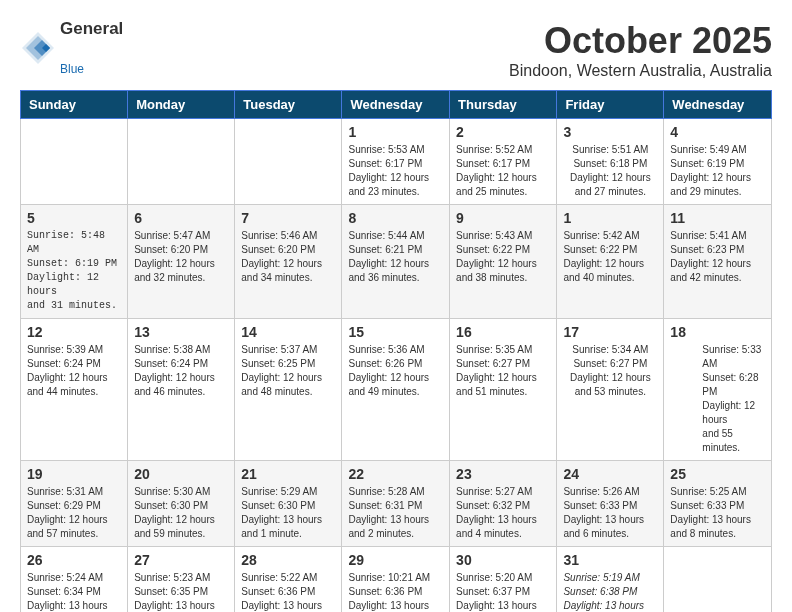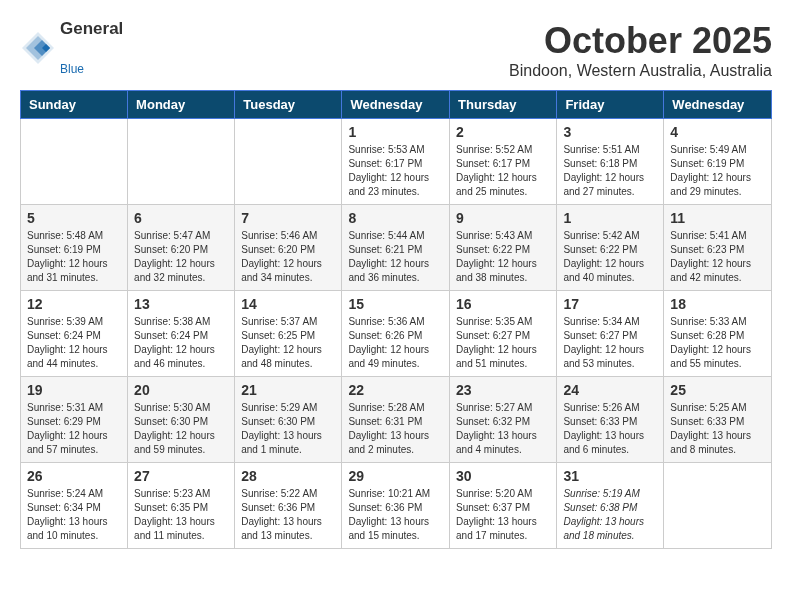--- a/index.html
+++ b/index.html
@@ -127,37 +127,37 @@
         </td>
         <td>
           <div class="day-number">2</div>
           <div class="day-info" style="white-space: pre-line;">Sunrise: 5:52 AM
 Sunset: 6:17 PM
 Daylight: 12 hours
 and 25 minutes.</div>
         </td>
         <td>
           <div class="day-number">3</div>
-          <div class="day-info" style="white-space: pre-line;">Sunrise: 5:51 AM
+          <div class="day-info" style="white-space: pre-line; text-align: center;">Sunrise: 5:51 AM
 Sunset: 6:18 PM
 Daylight: 12 hours
 and 27 minutes.</div>
         </td>
         <td>
           <div class="day-number">4</div>
           <div class="day-info" style="white-space: pre-line;">Sunrise: 5:49 AM
 Sunset: 6:19 PM
 Daylight: 12 hours
 and 29 minutes.</div>
         </td>
       </tr>
       <tr>
         <td>
           <div class="day-number">5</div>
-          <div class="day-info" style="white-space: pre-line;">Sunrise: 5:48 AM
+          <div class="day-info" style="white-space: pre-line; font-family: Liberation Mono, monospace;">Sunrise: 5:48 AM
 Sunset: 6:19 PM
 Daylight: 12 hours
 and 31 minutes.</div>
         </td>
         <td>
           <div class="day-number">6</div>
           <div class="day-info" style="white-space: pre-line;">Sunrise: 5:47 AM
 Sunset: 6:20 PM
 Daylight: 12 hours
 and 32 minutes.</div>
@@ -229,28 +229,28 @@
         </td>
         <td>
           <div class="day-number">16</div>
           <div class="day-info" style="white-space: pre-line;">Sunrise: 5:35 AM
 Sunset: 6:27 PM
 Daylight: 12 hours
 and 51 minutes.</div>
         </td>
         <td>
           <div class="day-number">17</div>
-          <div class="day-info" style="white-space: pre-line;">Sunrise: 5:34 AM
+          <div class="day-info" style="white-space: pre-line; text-align: center;">Sunrise: 5:34 AM
 Sunset: 6:27 PM
 Daylight: 12 hours
 and 53 minutes.</div>
         </td>
         <td>
           <div class="day-number">18</div>
-          <div class="day-info" style="white-space: pre-line;">Sunrise: 5:33 AM
+          <div class="day-info" style="white-space: pre-line; margin-left: 32px;">Sunrise: 5:33 AM
 Sunset: 6:28 PM
 Daylight: 12 hours
 and 55 minutes.</div>
         </td>
       </tr>
       <tr>
         <td>
           <div class="day-number">19</div>
           <div class="day-info" style="white-space: pre-line;">Sunrise: 5:31 AM
 Sunset: 6:29 PM

